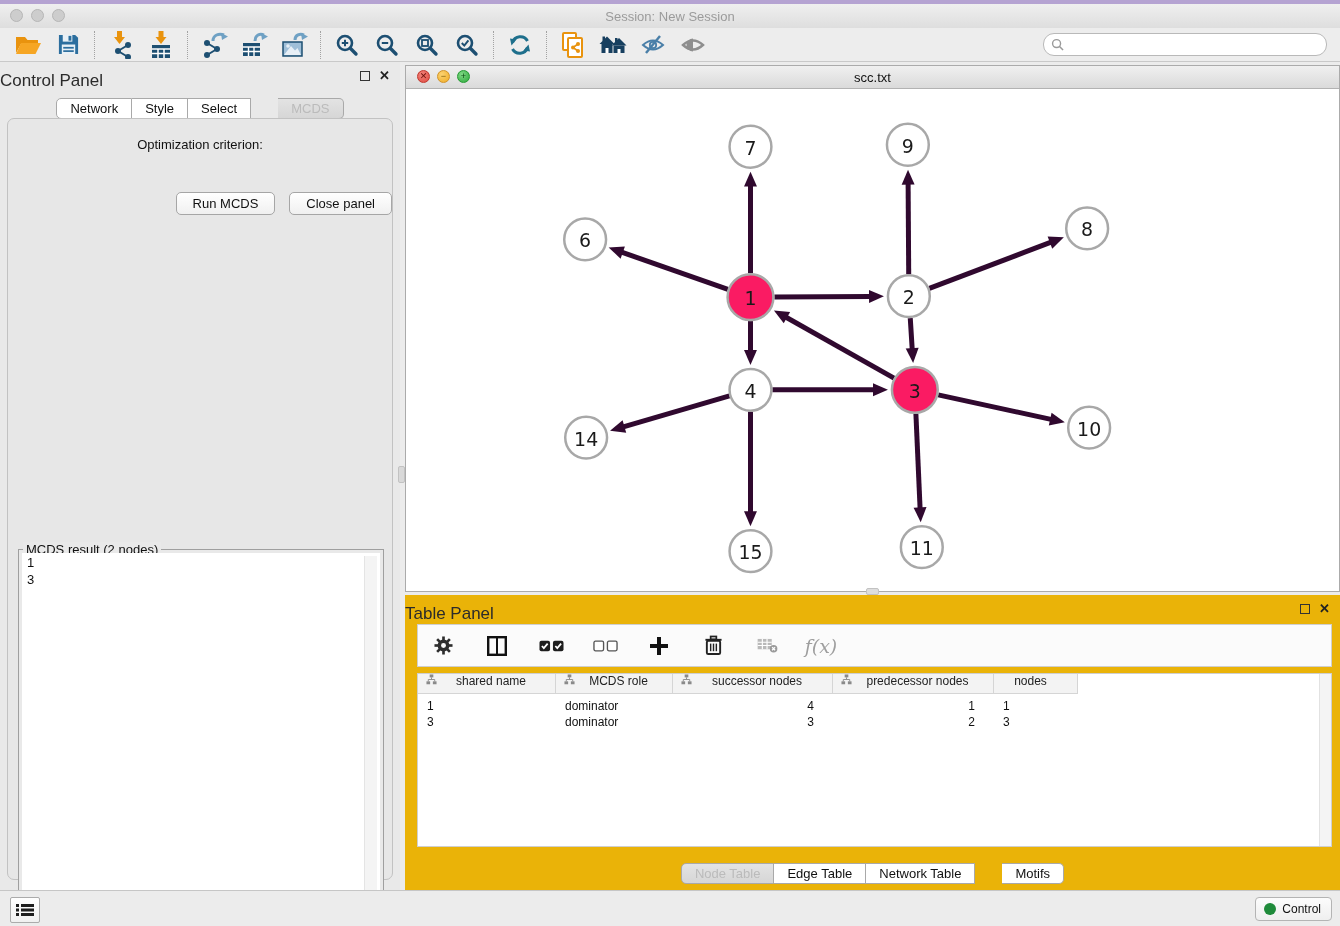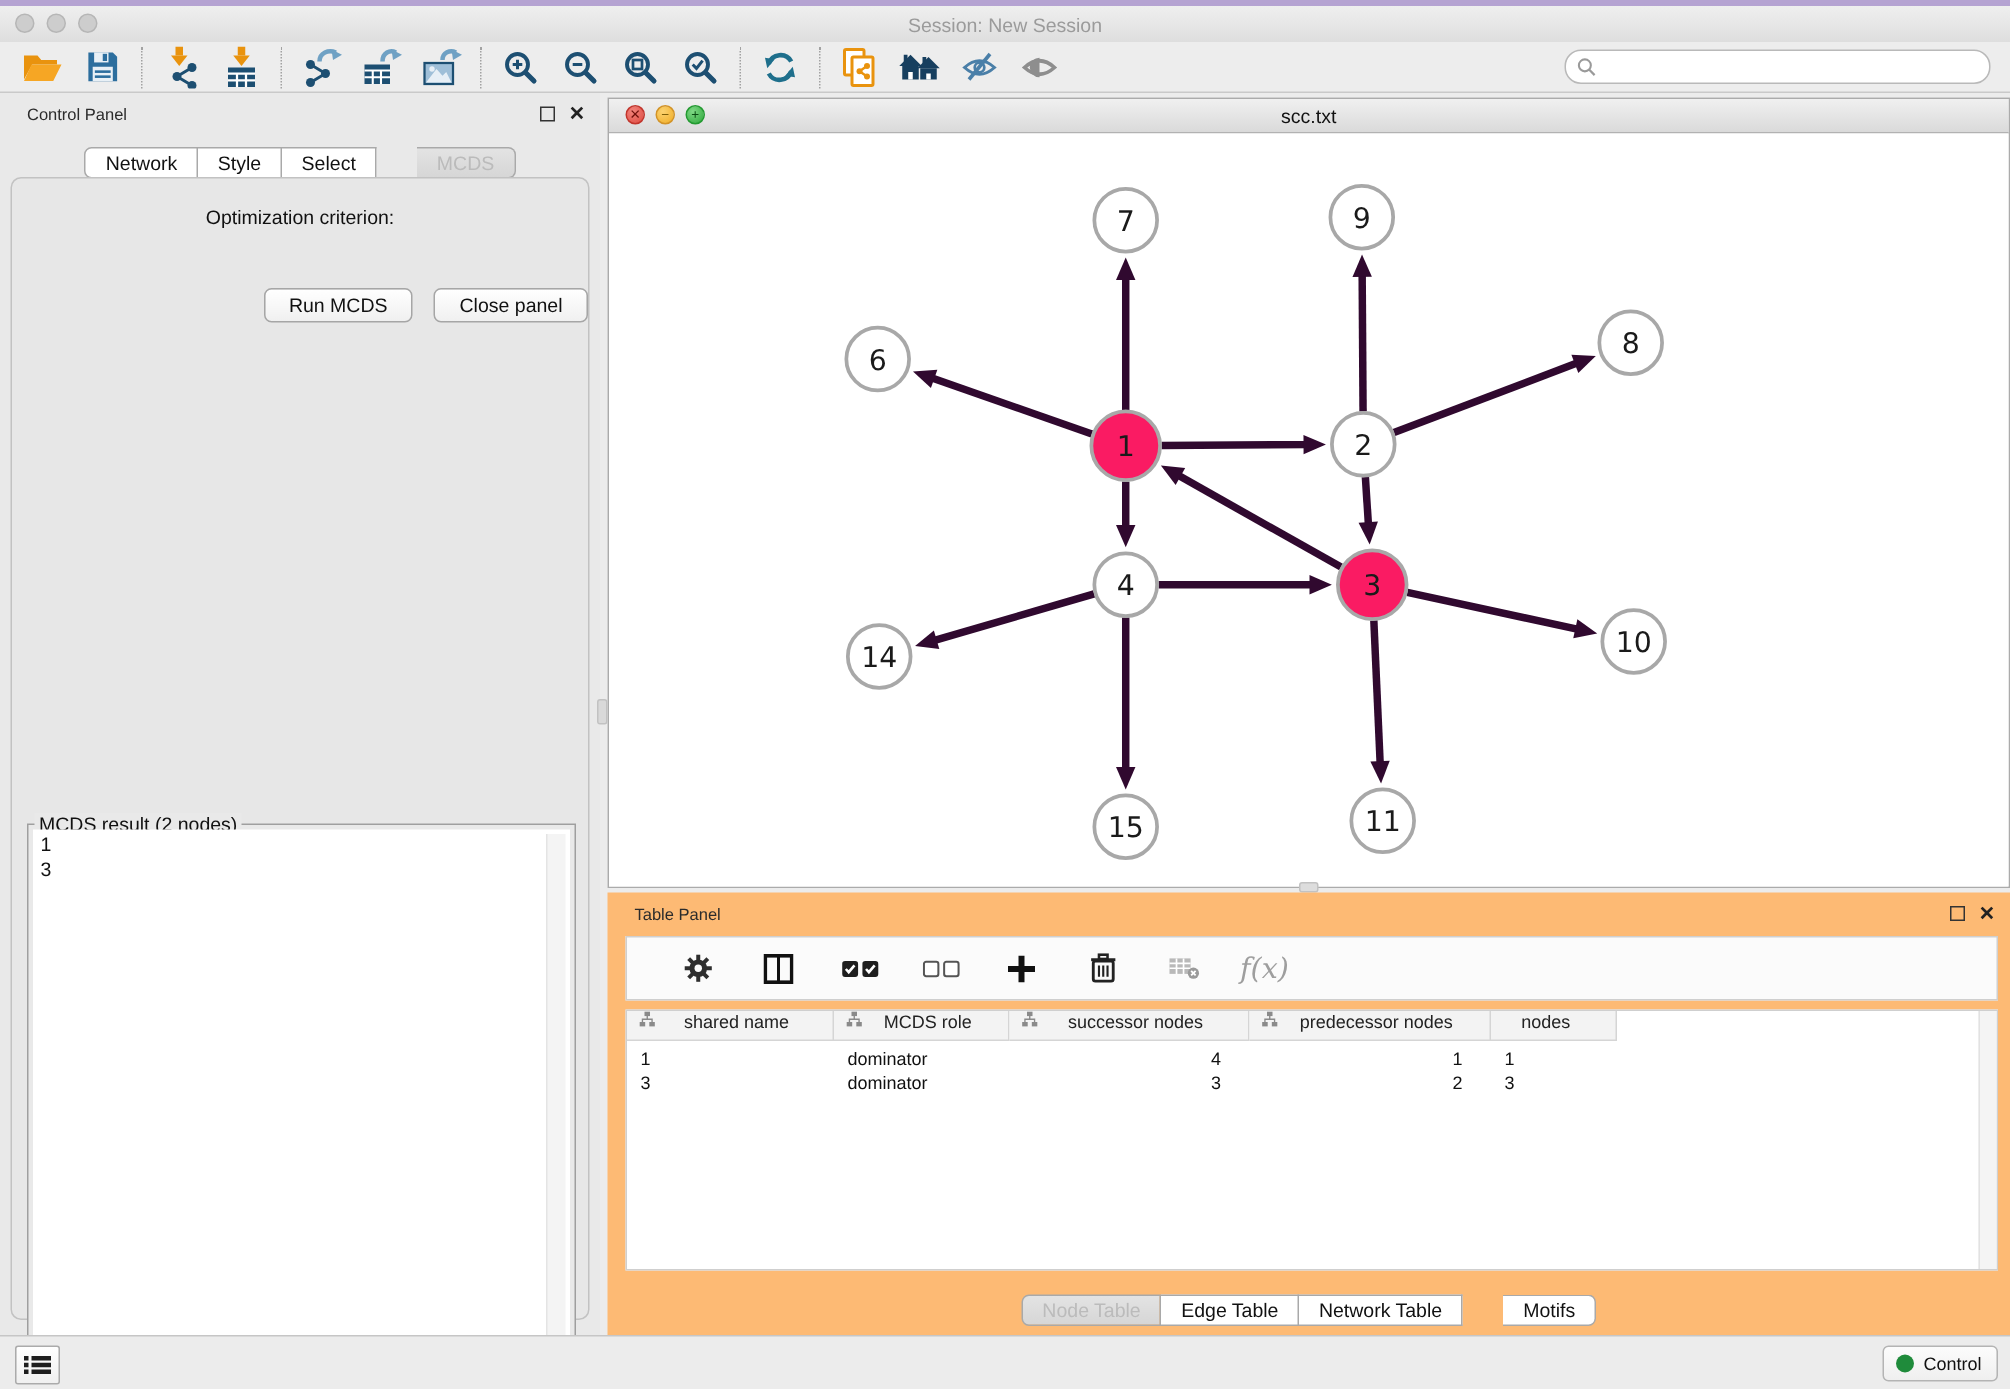--- a/index.html
+++ b/index.html
@@ -30,21 +30,21 @@
   .tbi { width:40px; height:32px; display:flex; align-items:center; justify-content:center; cursor:default; }
   .tb-sep { width:1px; height:28px; border-left:1px dotted #A2A2A2; margin:0 6px; }
   .searchbox {
     position:absolute; right:13px; top:5px; width:284px; height:23px;
     background:#FFFFFF; border:1px solid #B9B9B9; border-radius:11px;
     display:flex; align-items:center; padding-left:7px;
   }
   .searchbox input { border:none; outline:none; flex:1; height:18px; font-size:12px; background:transparent; }
   
   .control-panel { position:absolute; left:0; top:62px; width:400px; height:828px; background:#E9E9E9; }
-  .panel-header { position:absolute; left:18px; top:9px; font-size:11px; color:#2B2B2B; }
+  .panel-header { position:absolute; left:0; top:9px; font-size:17px; color:#2B2B2B; }
   .panel-btns { position:absolute; right:10px; top:9px; display:flex; gap:9px; align-items:center; }
   .float-btn { width:10px; height:10px; border:1.6px solid #333; display:inline-block; }
   .close-btn { font-size:13px; font-weight:bold; color:#222; line-height:10px; }
   .cp-tabs { position:absolute; left:0; top:36px; width:100%; display:flex; justify-content:center; }
   .seg-tab {
     border:1px solid #A9A9A9; border-left:none; background:#FFFFFF;
     padding:2px 13px; font-size:13px; color:#111; height:21px; line-height:16px;
   }
   .seg-tab:first-child { border-left:1px solid #A9A9A9; border-radius:5px 0 0 5px; }
   .seg-tab:last-child { border-radius:0 5px 5px 0;margin-left:27px; }
@@ -97,25 +97,25 @@
   .tl.yellow { background:radial-gradient(circle at 35% 30%,#FBD270,#F0AD26); border-color:#D29327; color:#7A5A05; }
   .tl.green { background:radial-gradient(circle at 35% 30%,#7FD885,#2FA93C); border-color:#239A31; color:#0B4D13; }
   .net-title { font-size:13px; color:#111; }
   .net-canvas { position:absolute; left:0; top:23px; right:0; bottom:0; background:#FFFFFF; }
   .net-canvas svg { width:100%; height:100%; display:block; }
   .h-grip {
     position:absolute; left:460px; bottom:-4px; width:13px; height:7px;
     background:#DDDDDD; border:1px solid #C2C2C2; border-radius:2px;
   }
   
-  .table-panel { position:absolute; left:405px; top:595px; width:935px; height:295px; background:#fdba74; }
+  .table-panel { position:absolute; left:405px; top:595px; width:935px; height:295px; background:#eab308; }
   .tp-toolbar {
     position:absolute; left:12px; top:29px; width:915px; height:43px;
     background:#FBFBFB; border:1px solid #CFCFCF;
-    display:flex; align-items:center; padding-left:28px; gap:16px;
+    display:flex; align-items:center; padding-left:6px; gap:16px;
   }
   .tpi { width:38px; height:36px; display:flex; align-items:center; justify-content:center; }
   .fx-label { font-family:"DejaVu Serif", serif; font-style:italic; font-size:19px; color:#9E9E9E; }
   .tp-table { position:absolute; left:12px; top:78px; width:915px; height:174px; background:#FFFFFF; border:1px solid #CFCFCF; }
   .tp-scroll { position:absolute; right:0; top:0; bottom:0; width:12px; background:#F4F4F4; border-left:1px solid #E2E2E2; }
   .thead { position:absolute; left:0; top:0; height:20px; display:flex; }
   .th {
     background:#F3F3F3; border-right:1px solid #D5D5D5; border-bottom:1px solid #D5D5D5;
     display:flex; align-items:flex-start; font-size:12px; color:#222; position:relative;
   }

